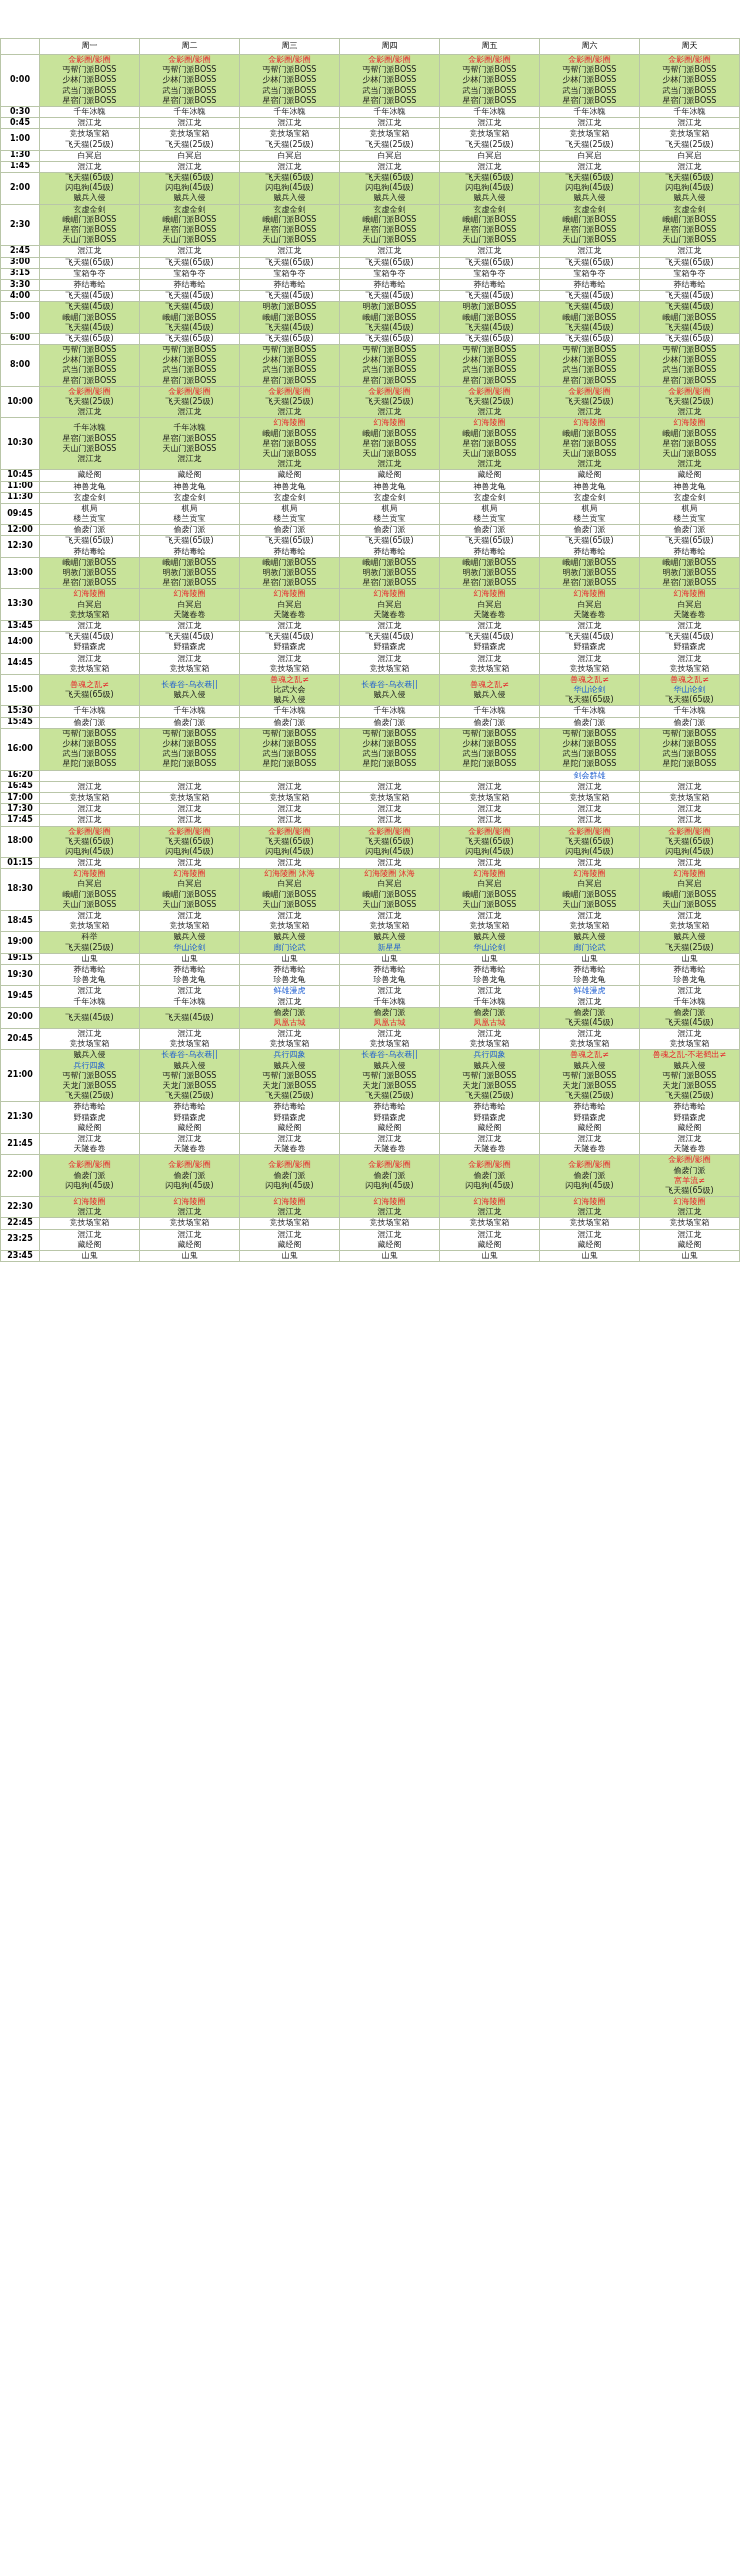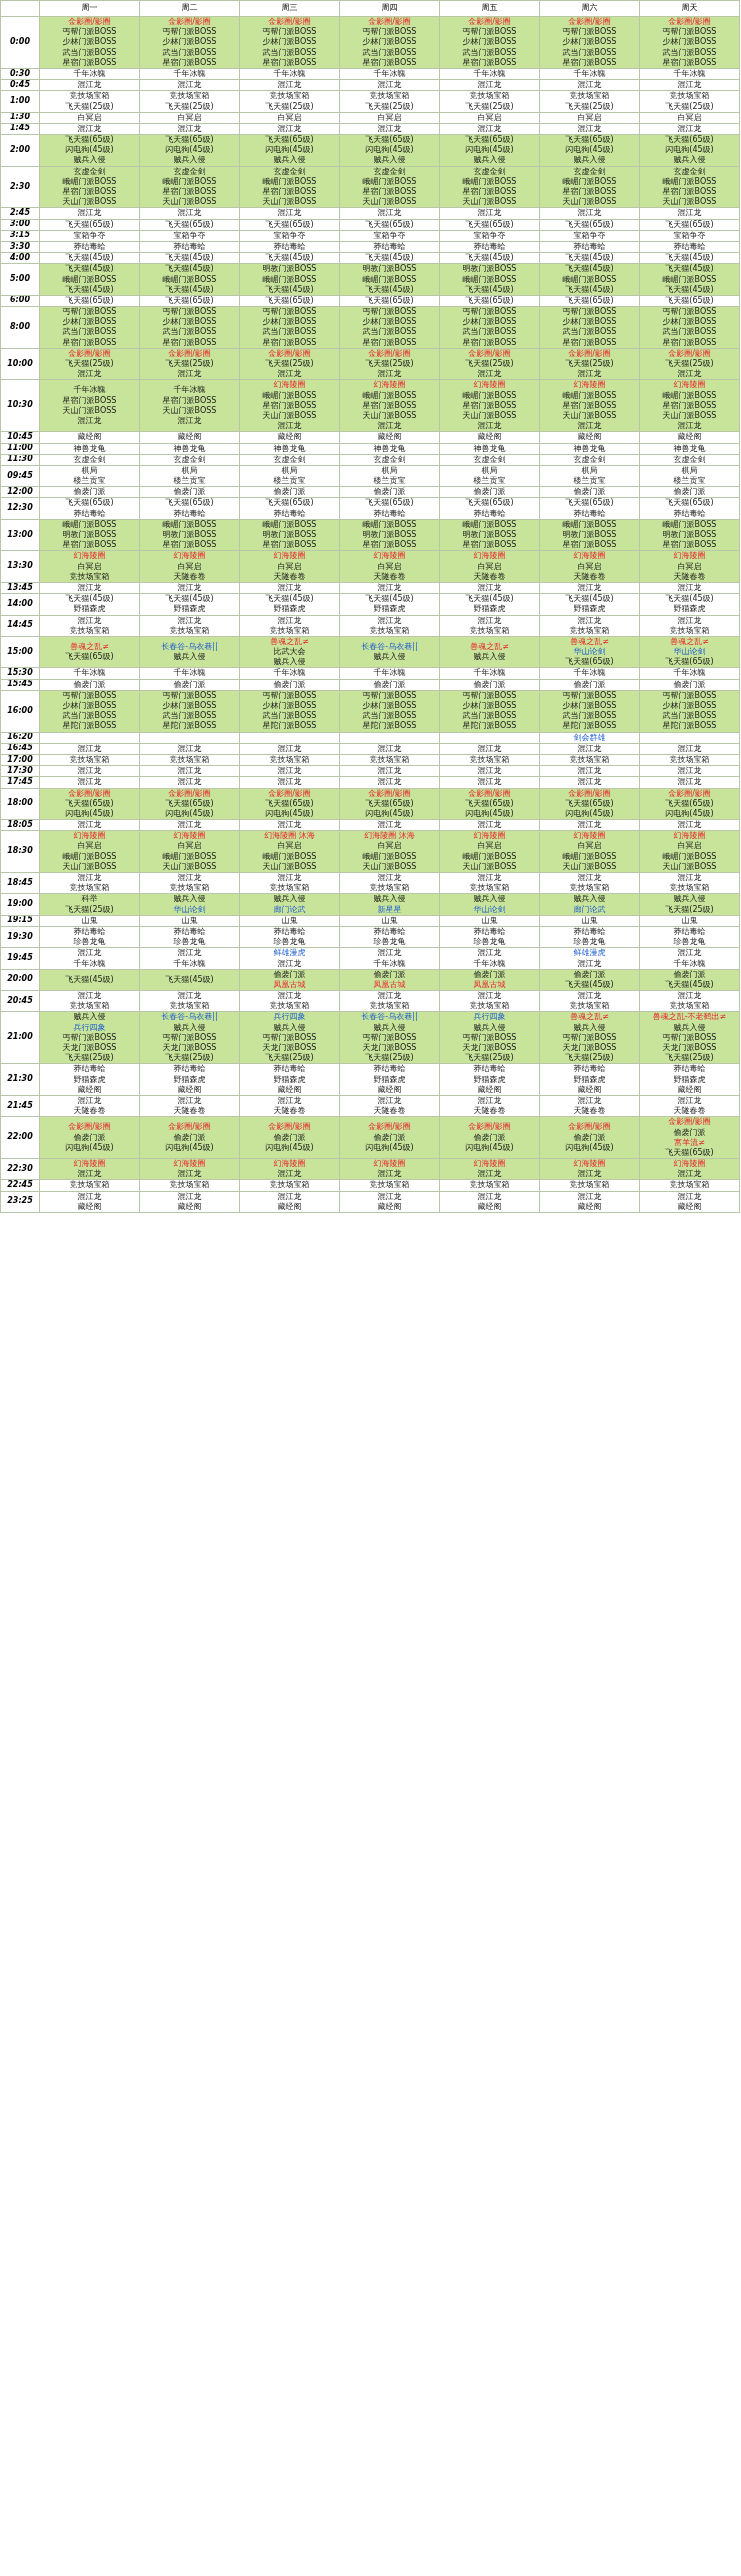--- a/index.html
+++ b/index.html
@@ -1,18 +1,18 @@
 <!DOCTYPE html>
 <html style="font-size:15px"><head>
 <meta charset="utf-8">
 <style>
   html,body{margin:0;padding:0;background:#ffffff;}
   body{font-family:"DejaVu Sans","Liberation Sans",sans-serif;}
   #sheet{width:742px;height:2576px;position:relative;background:#fff;}
-  table.schedule{border-collapse:collapse;width:654px;table-layout:fixed;}
+  table.schedule{border-collapse:collapse;width:654px;table-layout:fixed;margin-top:38px;}
   table.schedule td,table.schedule th{
     border:0.9px solid #b9c6a8;
     font-size:8px;
     line-height:1.12;
     padding:0 0.9px;
     text-align:center;
     vertical-align:middle;
     overflow:hidden;
     white-space:nowrap;
   }
@@ -25,21 +25,20 @@
     height:15px;
     color:#000;
   }
   td.timecell{
     background:#ffffff;
     font-size:8.3px;
     text-align:right;
     padding-right:2.8px;
     color:#000;
     font-weight:bold;
-    font-style:italic;
   }
   td.cell{background:#ffffff;}
   td.cell.green{background:#c8e39a;}
   .ev{display:block;height:10.2px;line-height:10.2px;}
   .ev.red{color:#e8242a;}
   .ev.blue{color:#1f5fd0;}
   .ev.black{color:#1a1a1a;}
   .empty{display:block;height:10.2px;}
 </style>
 </head>
@@ -1246,21 +1245,21 @@
             <span class="ev black">飞天猫(65级)</span>
             <span class="ev black">闪电狗(45级)</span>
           </td>
           <td class="cell green">
             <span class="ev red">金影圈/影圈</span>
             <span class="ev black">飞天猫(65级)</span>
             <span class="ev black">闪电狗(45级)</span>
           </td>
         </tr>
         <tr>
-          <td class="timecell">18:05</td>
+          <td class="timecell">01:15</td>
           <td class="cell">
             <span class="ev black">混江龙</span>
           </td>
           <td class="cell">
             <span class="ev black">混江龙</span>
           </td>
           <td class="cell">
             <span class="ev black">混江龙</span>
           </td>
           <td class="cell">
@@ -1766,18 +1765,42 @@
             <span class="ev black">混江龙</span>
             <span class="ev black">藏经阁</span>
           </td>
           <td class="cell">
             <span class="ev black">混江龙</span>
             <span class="ev black">藏经阁</span>
           </td>
           <td class="cell">
             <span class="ev black">混江龙</span>
             <span class="ev black">藏经阁</span>
+          </td>
+        </tr>
+        <tr>
+          <td class="timecell">23:45</td>
+          <td class="cell">
+            <span class="ev black">山鬼</span>
+          </td>
+          <td class="cell">
+            <span class="ev black">山鬼</span>
+          </td>
+          <td class="cell">
+            <span class="ev black">山鬼</span>
+          </td>
+          <td class="cell">
+            <span class="ev black">山鬼</span>
+          </td>
+          <td class="cell">
+            <span class="ev black">山鬼</span>
+          </td>
+          <td class="cell">
+            <span class="ev black">山鬼</span>
+          </td>
+          <td class="cell">
+            <span class="ev black">山鬼</span>
           </td>
         </tr>
       </tbody>
   </table>
 </div>
 
 
 </body></html>

